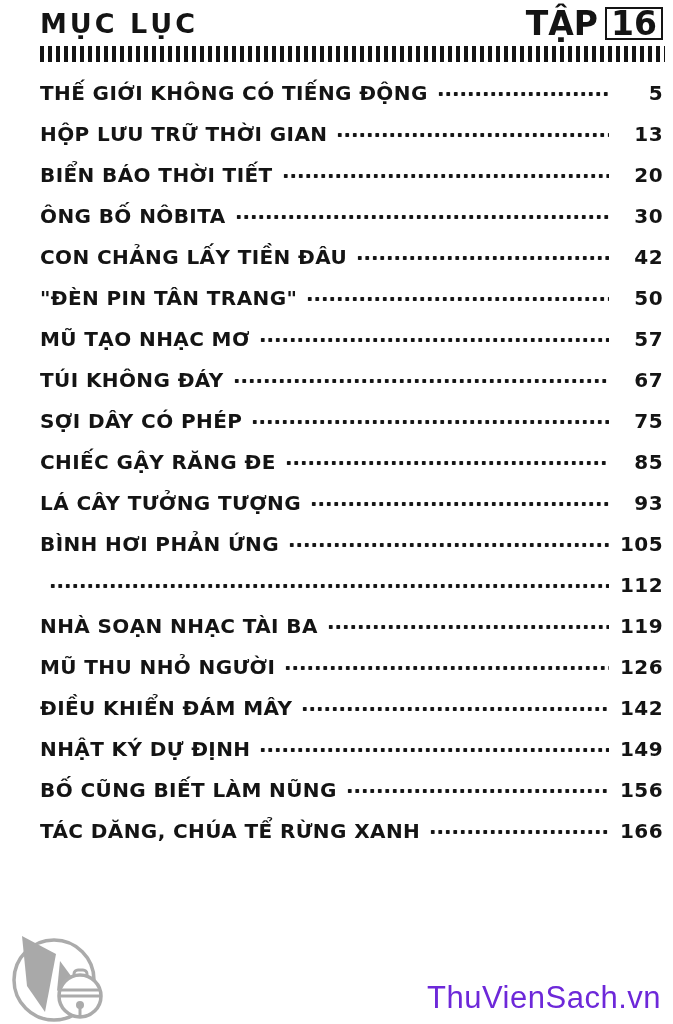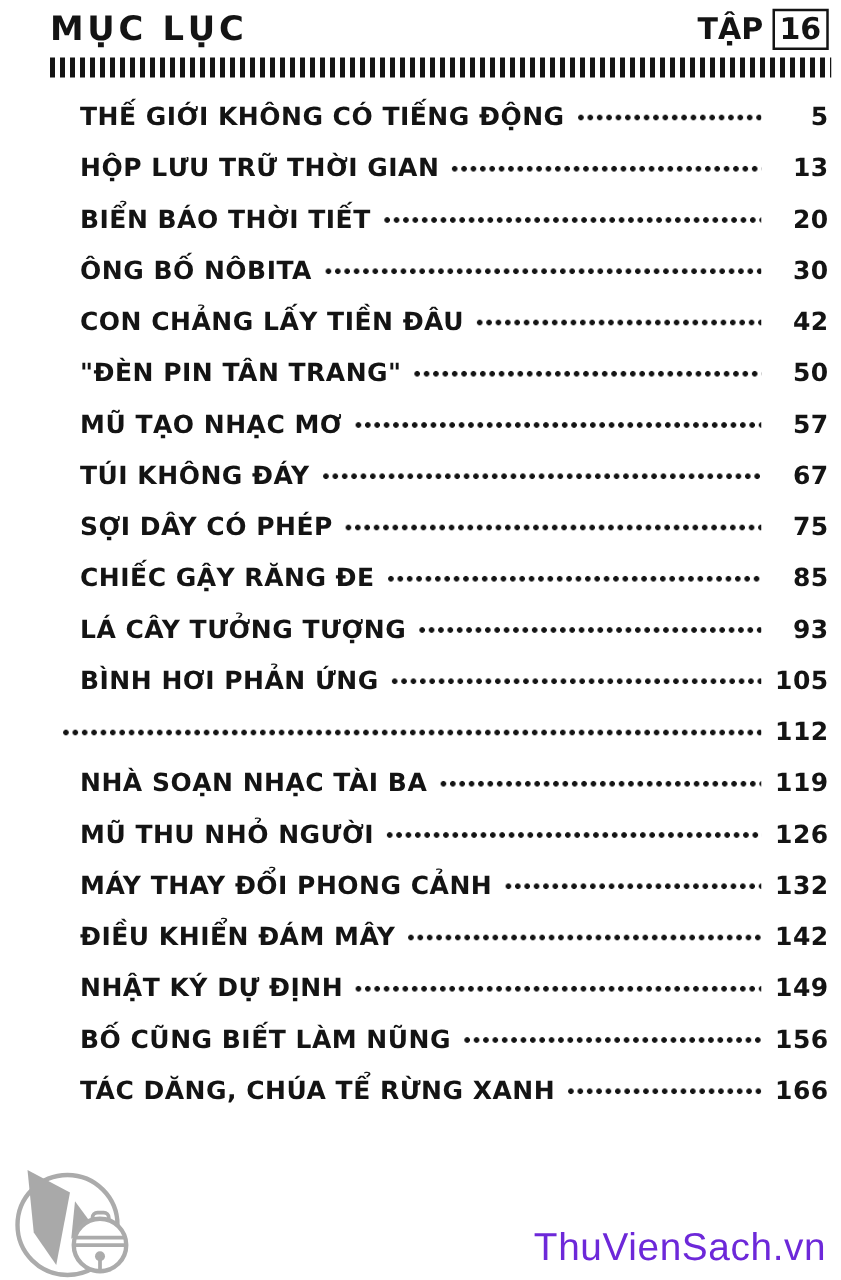--- a/index.html
+++ b/index.html
@@ -14,40 +14,40 @@
   
   .header{
     position:absolute;left:40px;right:10px;top:4px;height:38px;
     display:flex;justify-content:space-between;align-items:center;
   }
   .muc-luc{
     font-size:27px;font-weight:bold;letter-spacing:3px;white-space:nowrap;
   }
   .volume{
     display:flex;align-items:center;gap:7px;
-    font-size:24px;font-weight:bold;
+    font-size:33px;font-weight:bold;
   }
   .volume-number{
     border:2.5px solid #141414;
     padding:0 4px;line-height:29px;display:inline-block;
   }
   
   .divider{
     position:absolute;left:40px;right:8px;top:46px;height:16px;
     background:repeating-linear-gradient(90deg,#141414 0 4px,transparent 4px 8px);
   }
   
   .toc{
     position:absolute;left:40px;right:10px;top:72px;
   }
   .row{
     display:flex;align-items:center;height:41px;
     font-weight:bold;font-size:20px;letter-spacing:.02em;
   }
-  .row .t{white-space:nowrap;margin-left:24px;}
+  .row .t{white-space:nowrap;}
   .row .leader{
     flex:1;height:6px;margin:2px 8px 0 9px;
     background-image:radial-gradient(circle,#141414 2px,transparent 2.4px);
     background-size:7.5px 6px;background-repeat:repeat-x;background-position:left center;
   }
   .row .p{
     min-width:46px;text-align:right;white-space:nowrap;
   }
   
   .logo{
@@ -143,25 +143,20 @@
         <span class="t">NHÀ SOẠN NHẠC TÀI BA</span>
         <span class="leader"></span>
         <span class="p">119</span>
       </div>
     <div class="row">
         <span class="t">MŨ THU NHỎ NGƯỜI</span>
         <span class="leader"></span>
         <span class="p">126</span>
       </div>
     <div class="row">
-        <span class="t">MÁY THAY ĐỔI PHONG CẢNH</span>
-        <span class="leader"></span>
-        <span class="p">132</span>
-      </div>
-    <div class="row">
         <span class="t">ĐIỀU KHIỂN ĐÁM MÂY</span>
         <span class="leader"></span>
         <span class="p">142</span>
       </div>
     <div class="row">
         <span class="t">NHẬT KÝ DỰ ĐỊNH</span>
         <span class="leader"></span>
         <span class="p">149</span>
       </div>
     <div class="row">

